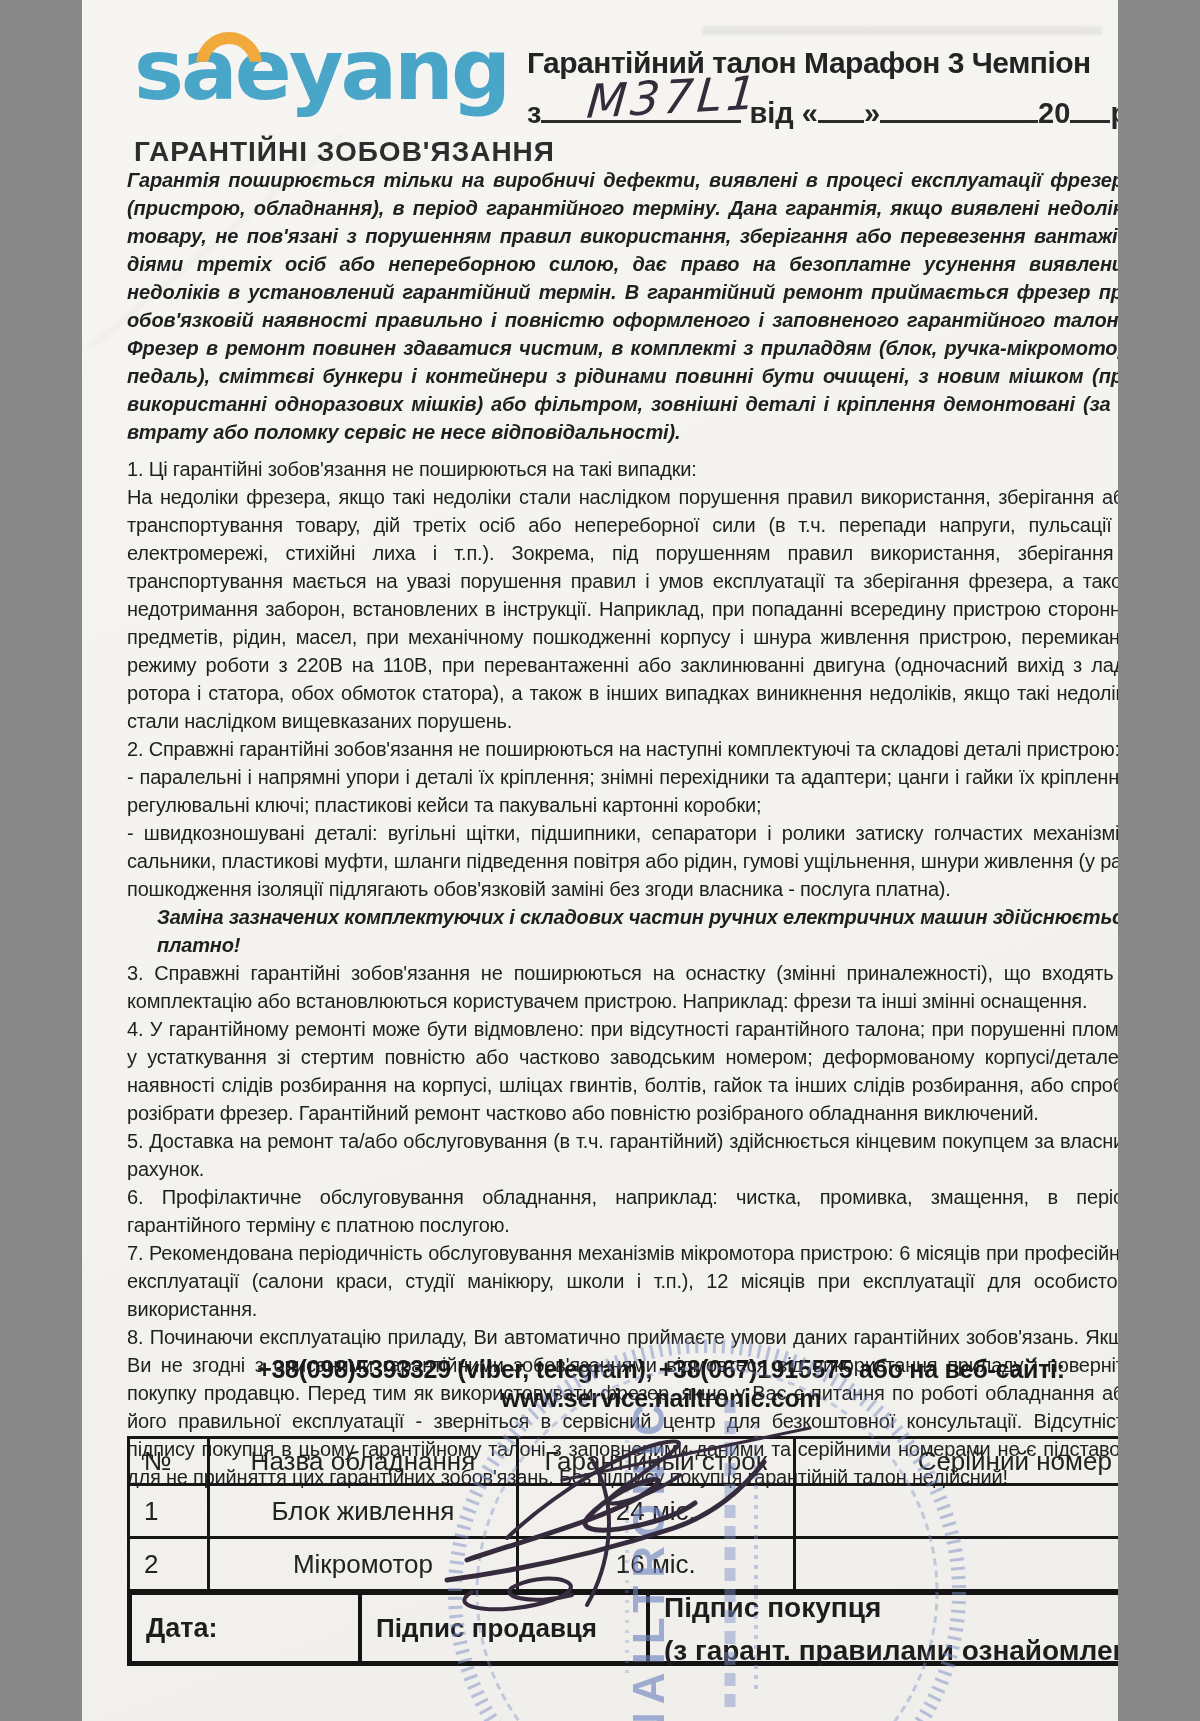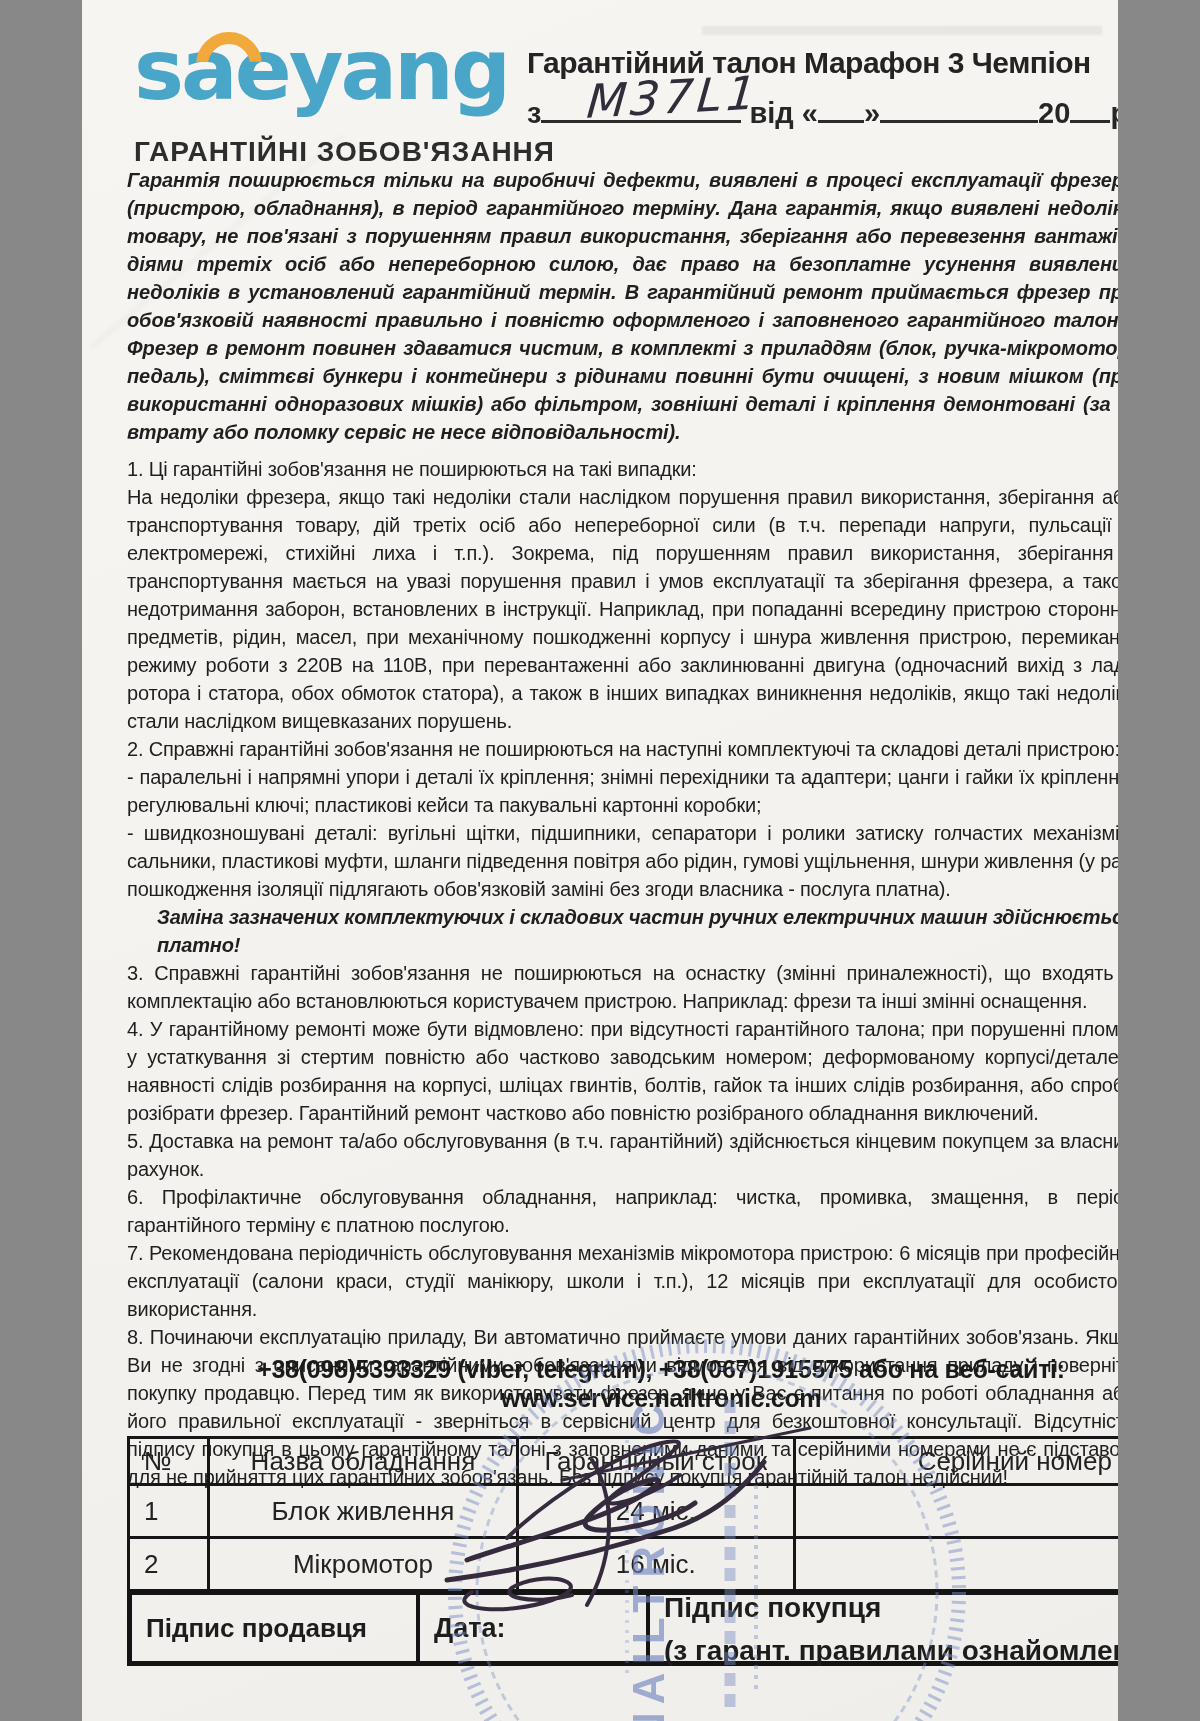--- a/index.html
+++ b/index.html
@@ -149,22 +149,22 @@
       <tr>
         <td class="cell-num">2</td>
         <td>Мікромотор</td>
         <td>16 міс.</td>
         <td></td>
       </tr>
     </tbody>
   </table>
 
   <div class="sigbox">
+    <div class="sigcell cell-date">Дата:</div>
     <div class="sigcell cell-seller">Підпис продавця</div>
-    <div class="sigcell cell-date">Дата:</div>
     <div class="sigcell cell-buyer">
       <div class="buyer-label">Підпис покупця</div>
       <div class="buyer-note">(з гарант. правилами ознайомлений)</div>
     </div>
   </div>
 
   <svg class="stamp" viewBox="0 0 600 391">
     <g fill="none" stroke="#7b8ec6">
       <ellipse cx="295" cy="262" rx="252" ry="246" stroke-width="14" stroke-dasharray="3 6" opacity="0.5"></ellipse>
       <ellipse cx="295" cy="262" rx="230" ry="224" stroke-width="3" stroke-dasharray="7 5" opacity="0.4"></ellipse>

